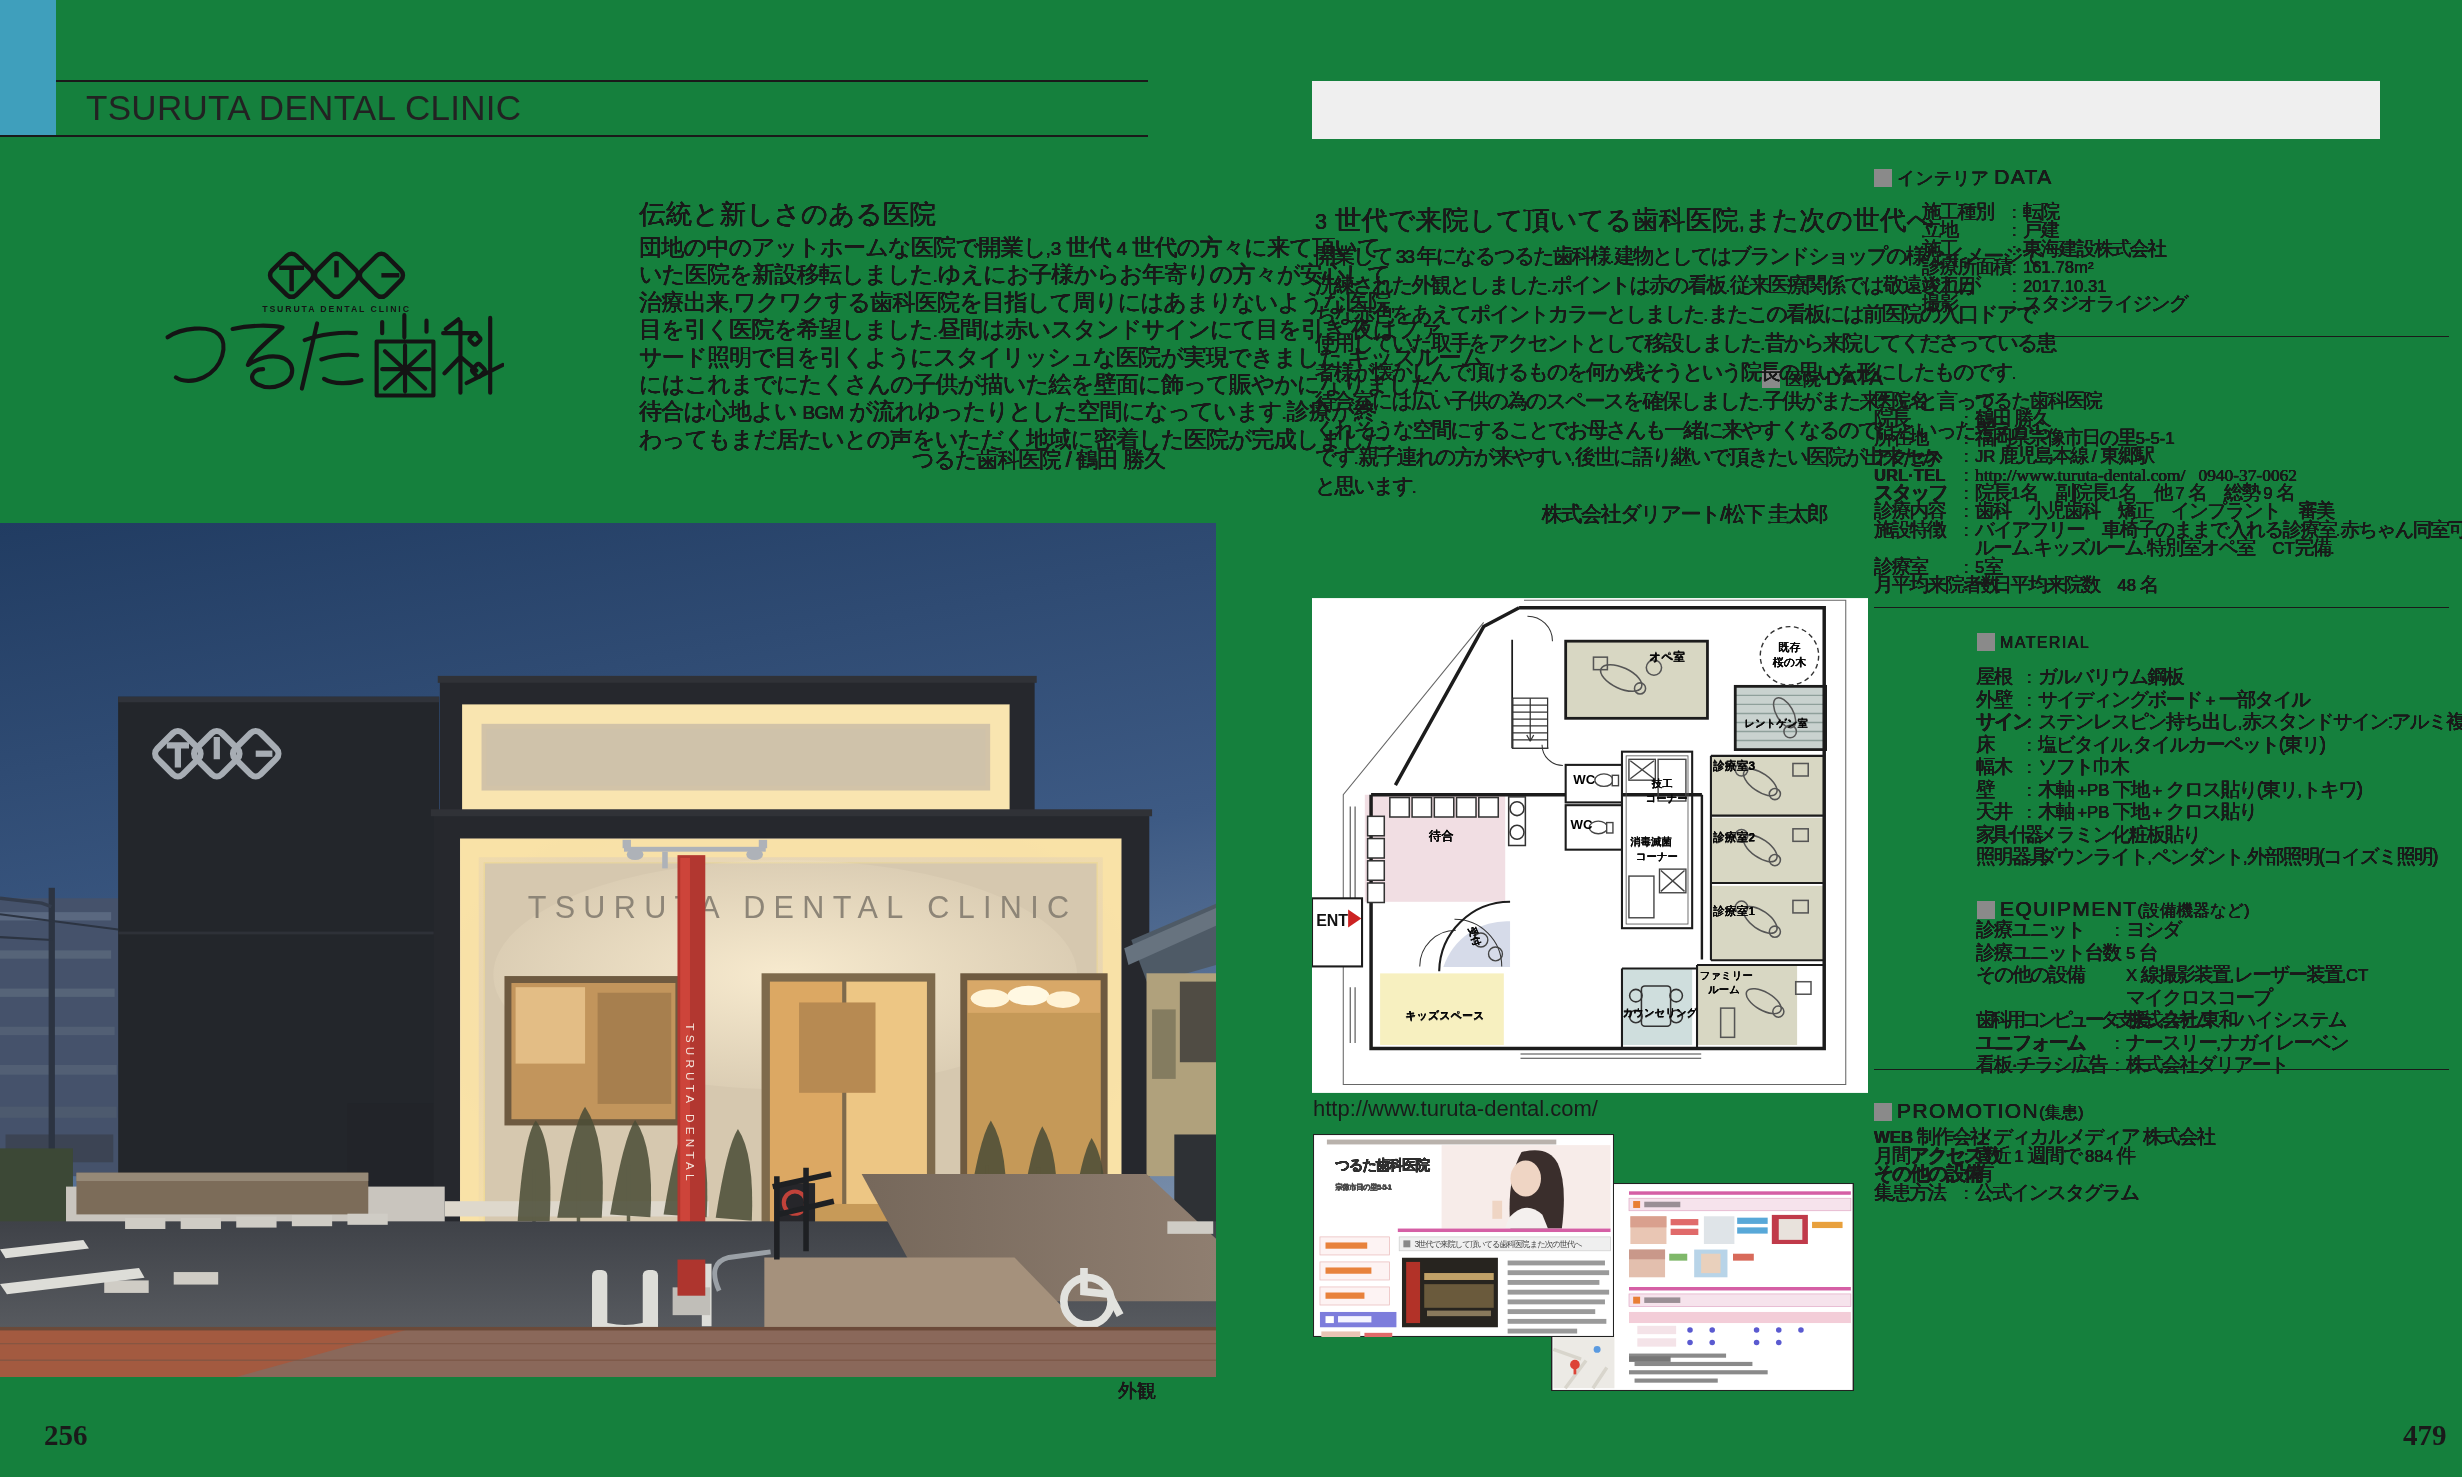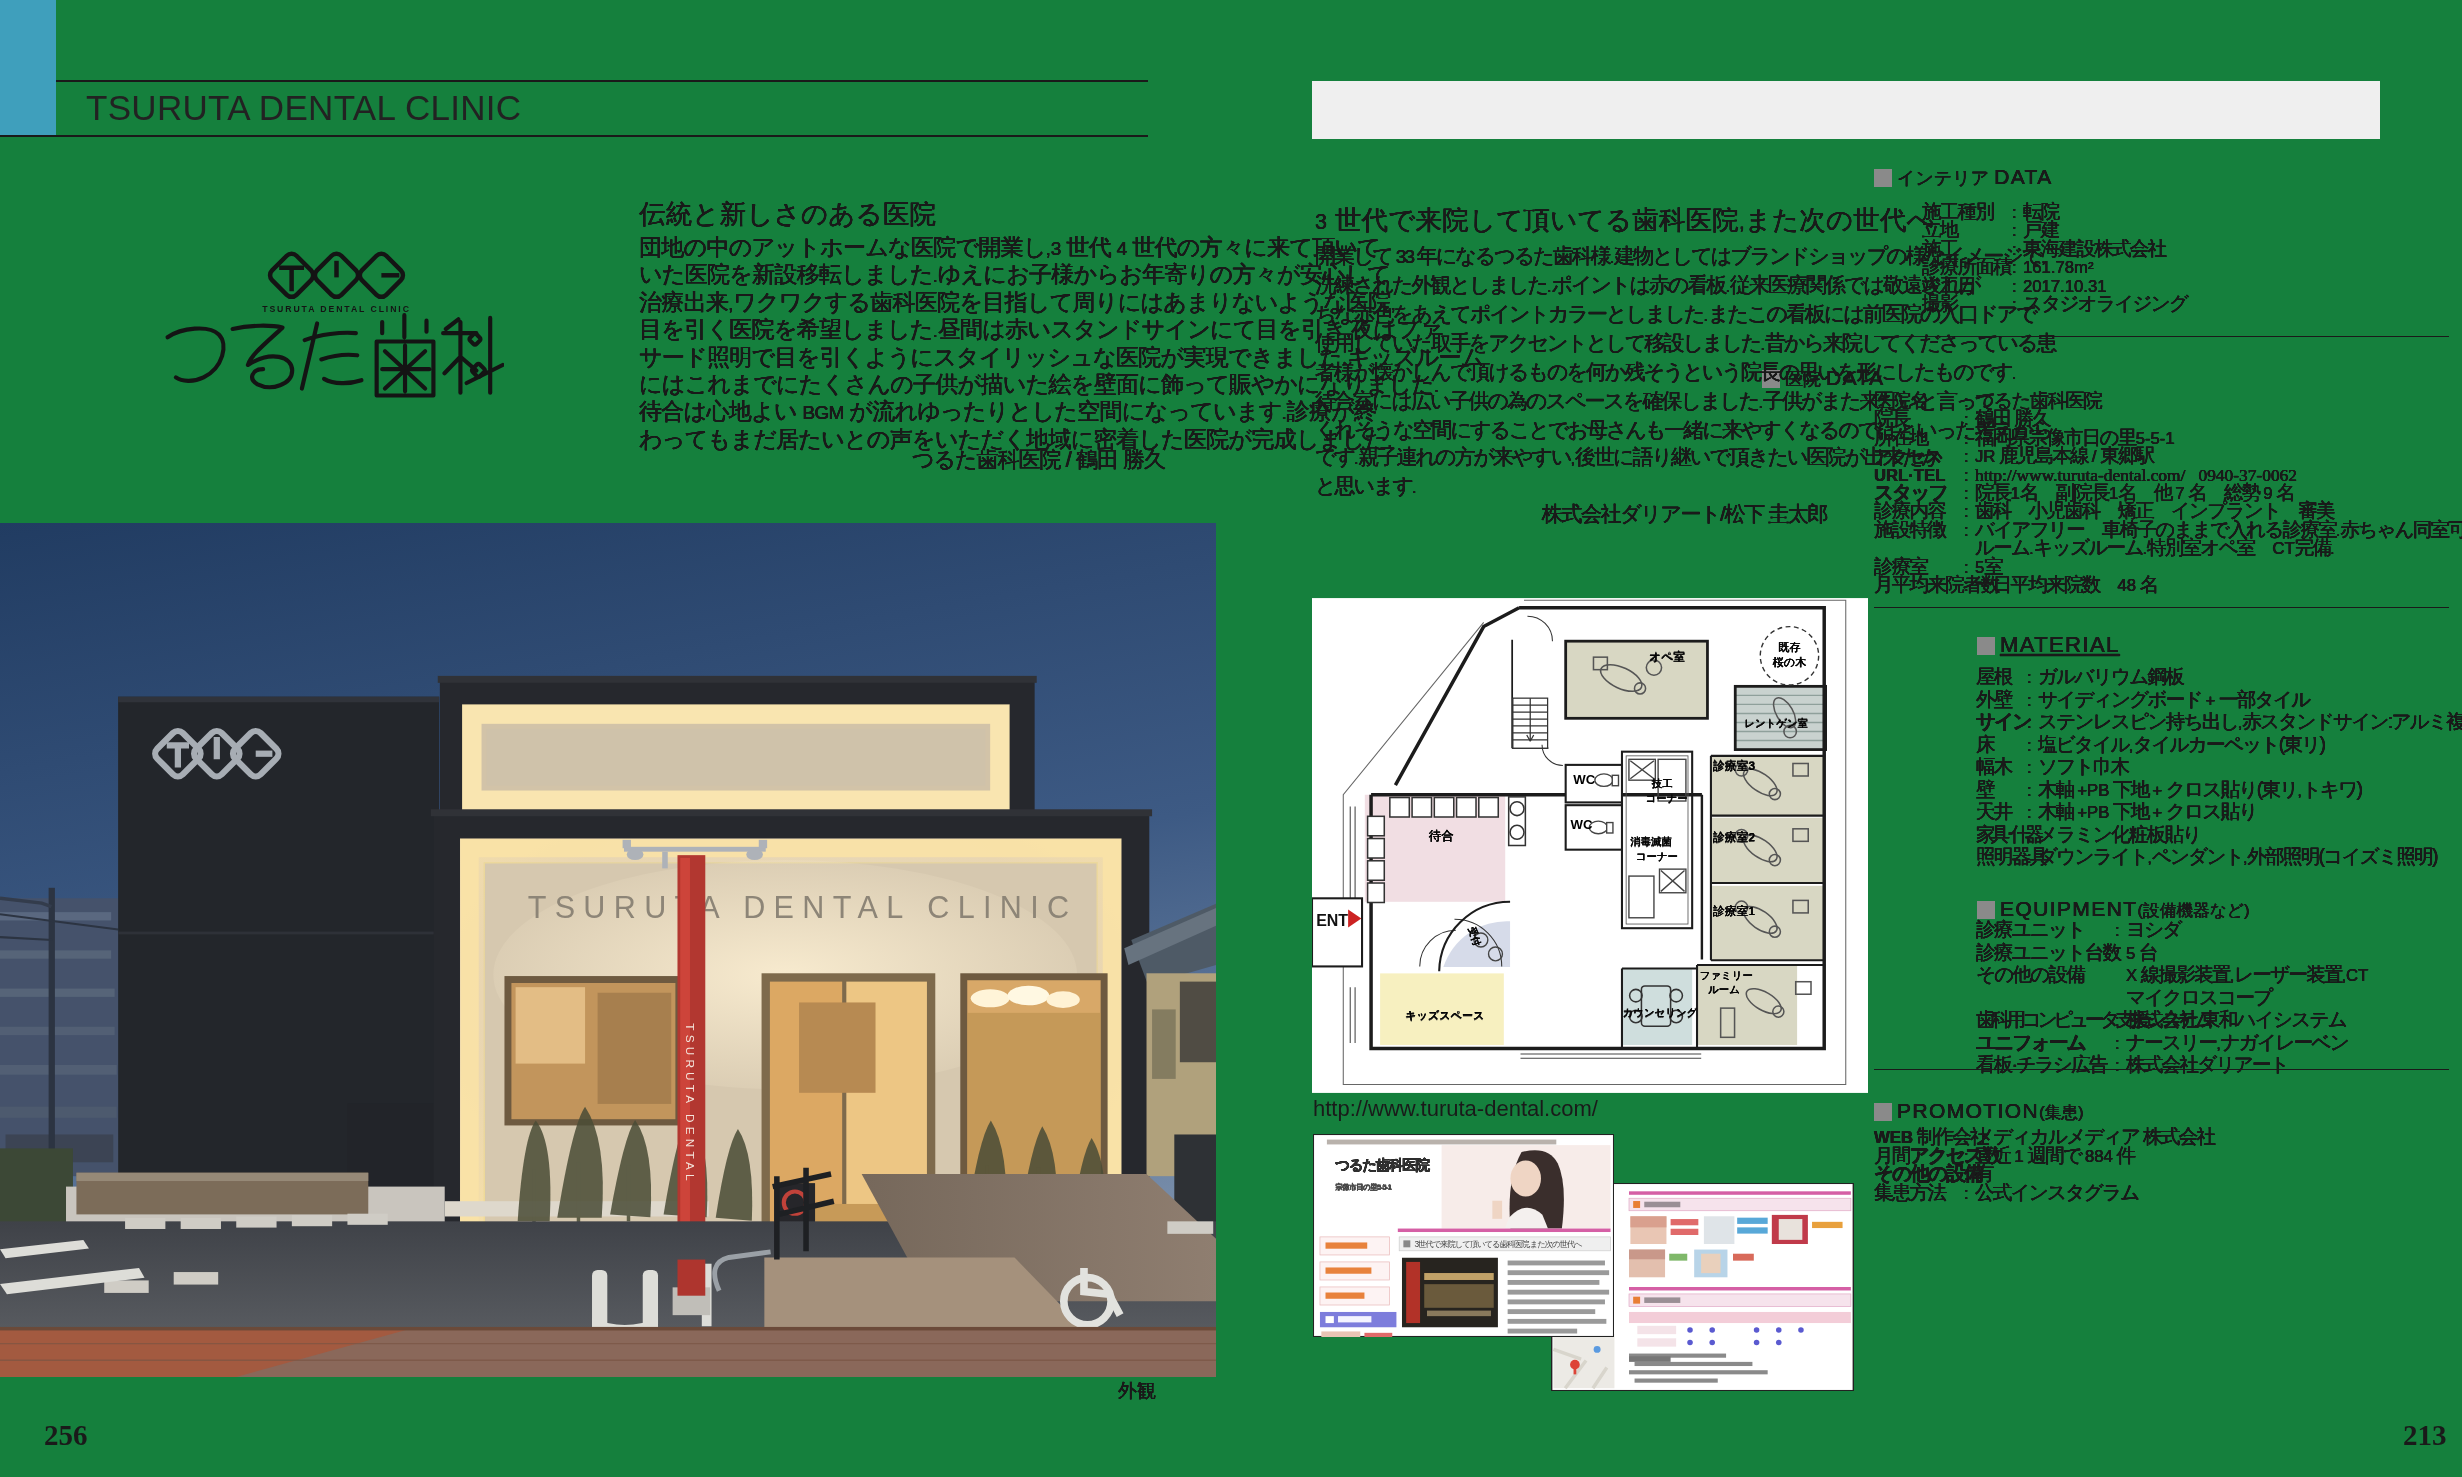--- a/index.html
+++ b/index.html
@@ -317,21 +317,21 @@
 <div><span class="dl"><b>スタッフ</b></span><span class="dc">:</span>院長<span class="num">1</span>名　副院長<span class="num">1</span>名　他 <span class="num">7</span> 名　総勢 <span class="num">9</span> 名</div>
 <div><span class="dl">診療内容</span><span class="dc">:</span>歯科　小児歯科　矯正　インプラント　審美</div>
 <div><span class="dl">施設特徴</span><span class="dc">:</span>バイアフリー　車椅子のままで入れる診療室<span class="p">.</span>赤ちゃん同室可能なファミリー</div>
 <div><span class="dl"></span><span class="dc">&nbsp;</span>ルーム<span class="p">.</span>キッズルーム<span class="p">.</span>特別室オペ室　<span class="num">CT</span>完備<span class="p">.</span></div>
 <div><span class="dl">診療室</span><span class="dc">:</span><span class="num">5</span>室</div>
 <div><span class="dl">月平均来院者数</span><span class="dc">:</span>一日平均来院数　<span class="num">48</span> 名</div>
 </div>
 
 <div class="abs" style="left:1874px;top:607px;width:575px;height:1.4px;background:#1a1a1a;"></div>
 
-<div class="abs j" style="left:1977px;top:632px;font-size:18px;"><span style="display:inline-block;width:18px;height:18px;background:#8a8a8a;vertical-align:-2.8px;"></span>&nbsp;<span style="font-size:22px;letter-spacing:1.4px;text-decoration:underline;">MATERIAL</span></div>
+<div class="abs j" style="left:1977px;top:632px;font-size:18px;"><span style="display:inline-block;width:18px;height:18px;background:#8a8a8a;vertical-align:-2.8px;"></span>&nbsp;<span style="font-size:16px;letter-spacing:1.4px;">MATERIAL</span></div>
 <div class="abs j" style="left:1976px;top:666px;font-size:19.5px;letter-spacing:-1.7px;line-height:21.5px;">
 <div><span class="ml">屋根</span><span class="dc">:</span>ガルバリウム鋼板</div>
 <div><span class="ml">外壁</span><span class="dc">:</span>サイディングボード <span class="num">+</span> 一部タイル</div>
 <div><span class="ml"><b>サイン</b></span><span class="dc">:</span>ステンレスピン持ち出し<span class="p">,</span>赤スタンドサイン:アルミ複合板</div>
 <div><span class="ml">床</span><span class="dc">:</span>塩ビタイル<span class="p">,</span>タイルカーペット(東リ)</div>
 <div><span class="ml">幅木</span><span class="dc">:</span>ソフト巾木</div>
 <div><span class="ml">壁</span><span class="dc">:</span>木軸 <span class="num">+PB</span> 下地 <span class="num">+</span> クロス貼り(東リ<span class="p">,</span>トキワ)</div>
 <div><span class="ml">天井</span><span class="dc">:</span>木軸 <span class="num">+PB</span> 下地 <span class="num">+</span> クロス貼り</div>
 <div><span class="ml" style="letter-spacing:-4.9px;">家具･什器</span><span class="dc">:</span>メラミン化粧板貼り</div>
 <div><span class="ml">照明器具</span><span class="dc">:</span>ダウンライト<span class="p">,</span>ペンダント<span class="p">,</span>外部照明(コイズミ照明)</div>
@@ -671,16 +671,16 @@
         <rect x="280" y="196" width="146" height="7"></rect>
 <rect x="280" y="210" width="132" height="7"></rect>
         <rect x="280" y="224" width="146" height="7"></rect>
 <rect x="280" y="238" width="140" height="7"></rect>
         <rect x="280" y="252" width="126" height="7"></rect>
 <rect x="280" y="266" width="142" height="7"></rect>
         <rect x="280" y="280" width="100" height="7"></rect>
 </g>
 </svg>
 
-<div class="abs" style="left:2403px;top:1419px;font-family:'Liberation Serif',serif;font-size:29px;font-weight:bold;">213</div>
+<div class="abs" style="left:2403px;top:1419px;font-family:'Liberation Serif',serif;font-size:29px;font-weight:bold;">479</div>
 
 </div>
 
 
 </body></html>

